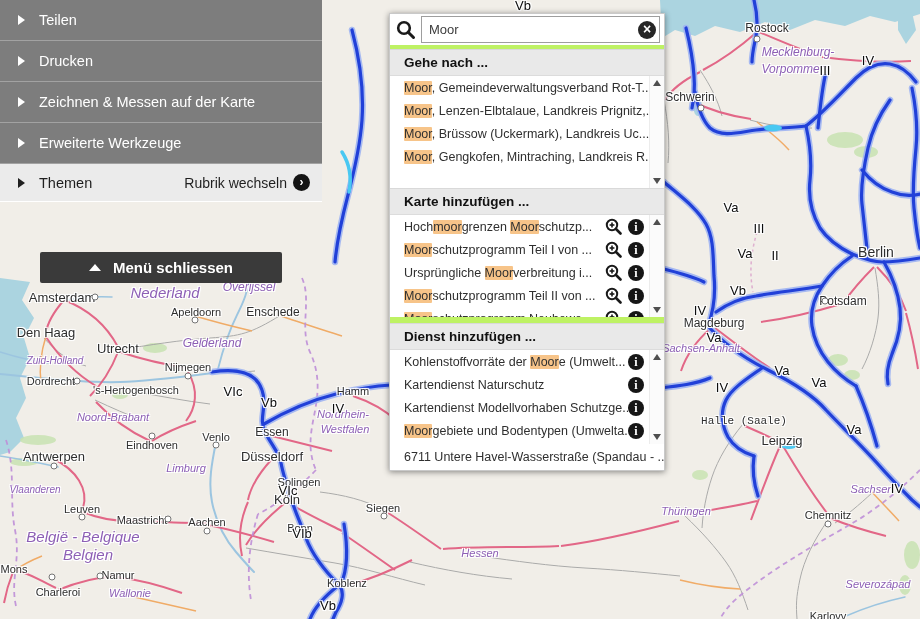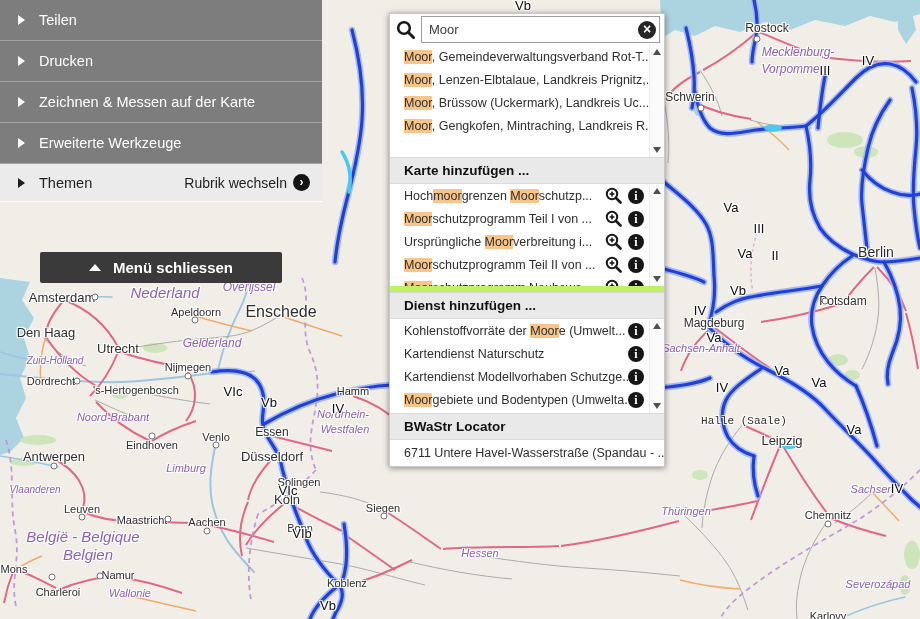--- a/index.html
+++ b/index.html
@@ -248,21 +248,21 @@
         <path d="M342,152 C349,163 352,177 349,192" fill="none" stroke="#49c8f2" stroke-width="3.5" stroke-linecap="round"></path>
         <ellipse cx="773" cy="128" rx="9" ry="3.2" fill="#49c8f2"></ellipse>
         <ellipse cx="789" cy="446" rx="8" ry="3" fill="#49c8f2"></ellipse>
       </g>
     </svg>
     <div id="map-labels">
         <span class="mlb city" style="left: 62px; top: 297px; font-size: 13px;">Amsterdam</span>
         <span class="mlb city" style="left: 46px; top: 332px; font-size: 13px;">Den Haag</span>
         <span class="mlb city" style="left: 118px; top: 348px; font-size: 13px;">Utrecht</span>
         <span class="mlb city" style="left: 196px; top: 312px; font-size: 11px;">Apeldoorn</span>
-        <span class="mlb city" style="left: 281px; top: 312px; font-size: 16px;">Enschede</span>
+        <span class="mlb city" style="left: 273px; top: 312px; font-size: 12px;">Enschede</span>
         <span class="mlb city" style="left: 188px; top: 367px; font-size: 11px;">Nijmegen</span>
         <span class="mlb city" style="left: 51px; top: 381px; font-size: 11px;">Dordrecht</span>
         <span class="mlb city" style="left: 136px; top: 390px; font-size: 11px;">'s-Hertogenbosch</span>
         <span class="mlb city" style="left: 152px; top: 445px; font-size: 11px;">Eindhoven</span>
         <span class="mlb city" style="left: 216px; top: 437px; font-size: 11px;">Venlo</span>
         <span class="mlb city" style="left: 54px; top: 456px; font-size: 13px;">Antwerpen</span>
         <span class="mlb city" style="left: 82px; top: 509px; font-size: 11px;">Leuven</span>
         <span class="mlb city" style="left: 142px; top: 520px; font-size: 11px;">Maastricht</span>
         <span class="mlb city" style="left: 207px; top: 522px; font-size: 11px;">Aachen</span>
         <span class="mlb city" style="left: 14px; top: 569px; font-size: 11px;">Mons</span>
@@ -385,20 +385,21 @@
             <circle cx="9" cy="9" r="5.8" fill="none" stroke="#1a1a1a" stroke-width="2.6"></circle>
             <line x1="13.2" y1="13.2" x2="18.5" y2="18.5" stroke="#1a1a1a" stroke-width="3" stroke-linecap="round"></line>
           </svg>
       </span>
       <div class="input-box">
         <input type="text" value="Moor" style="">
         <button class="clear-btn">×</button>
       </div>
     </div>
     <div id="search-sections">
+        <div class="sec-header mt4">Gehe nach ...</div>
         <div class="sec-list" style="height: 112px;">
           <div class="row">
             <span class="txt"><span class="hl">Moor</span><span>, Gemeindeverwaltungsverband Rot-T...</span></span>
           </div>
           <div class="row">
             <span class="txt"><span class="hl">Moor</span><span>, Lenzen-Elbtalaue, Landkreis Prignitz,...</span></span>
           </div>
           <div class="row">
             <span class="txt"><span class="hl">Moor</span><span>, Brüssow (Uckermark), Landkreis Uc...</span></span>
           </div>
@@ -511,21 +512,20 @@
             <span class="txt"><span class="hl">Moor</span><span>gebiete und Bodentypen (Umwelta...</span></span>
             <span class="icons">
               <span class="infoicon">i</span>
             </span>
           </div>
           <div class="sbar">
             <span class="sb-up"></span>
             <span class="sb-dn"></span>
           </div>
         </div>
-        <div class="sec-header ">BWaStr Locator</div>
         <div class="sec-list" style="height: 26px;">
           <div class="row" style="height: 26px;">
             <span class="txt"><span>6711 Untere Havel-Wasserstraße (Spandau - ...</span></span>
           </div>
         </div>
       </div>
   </div>
 
 </div>
 

